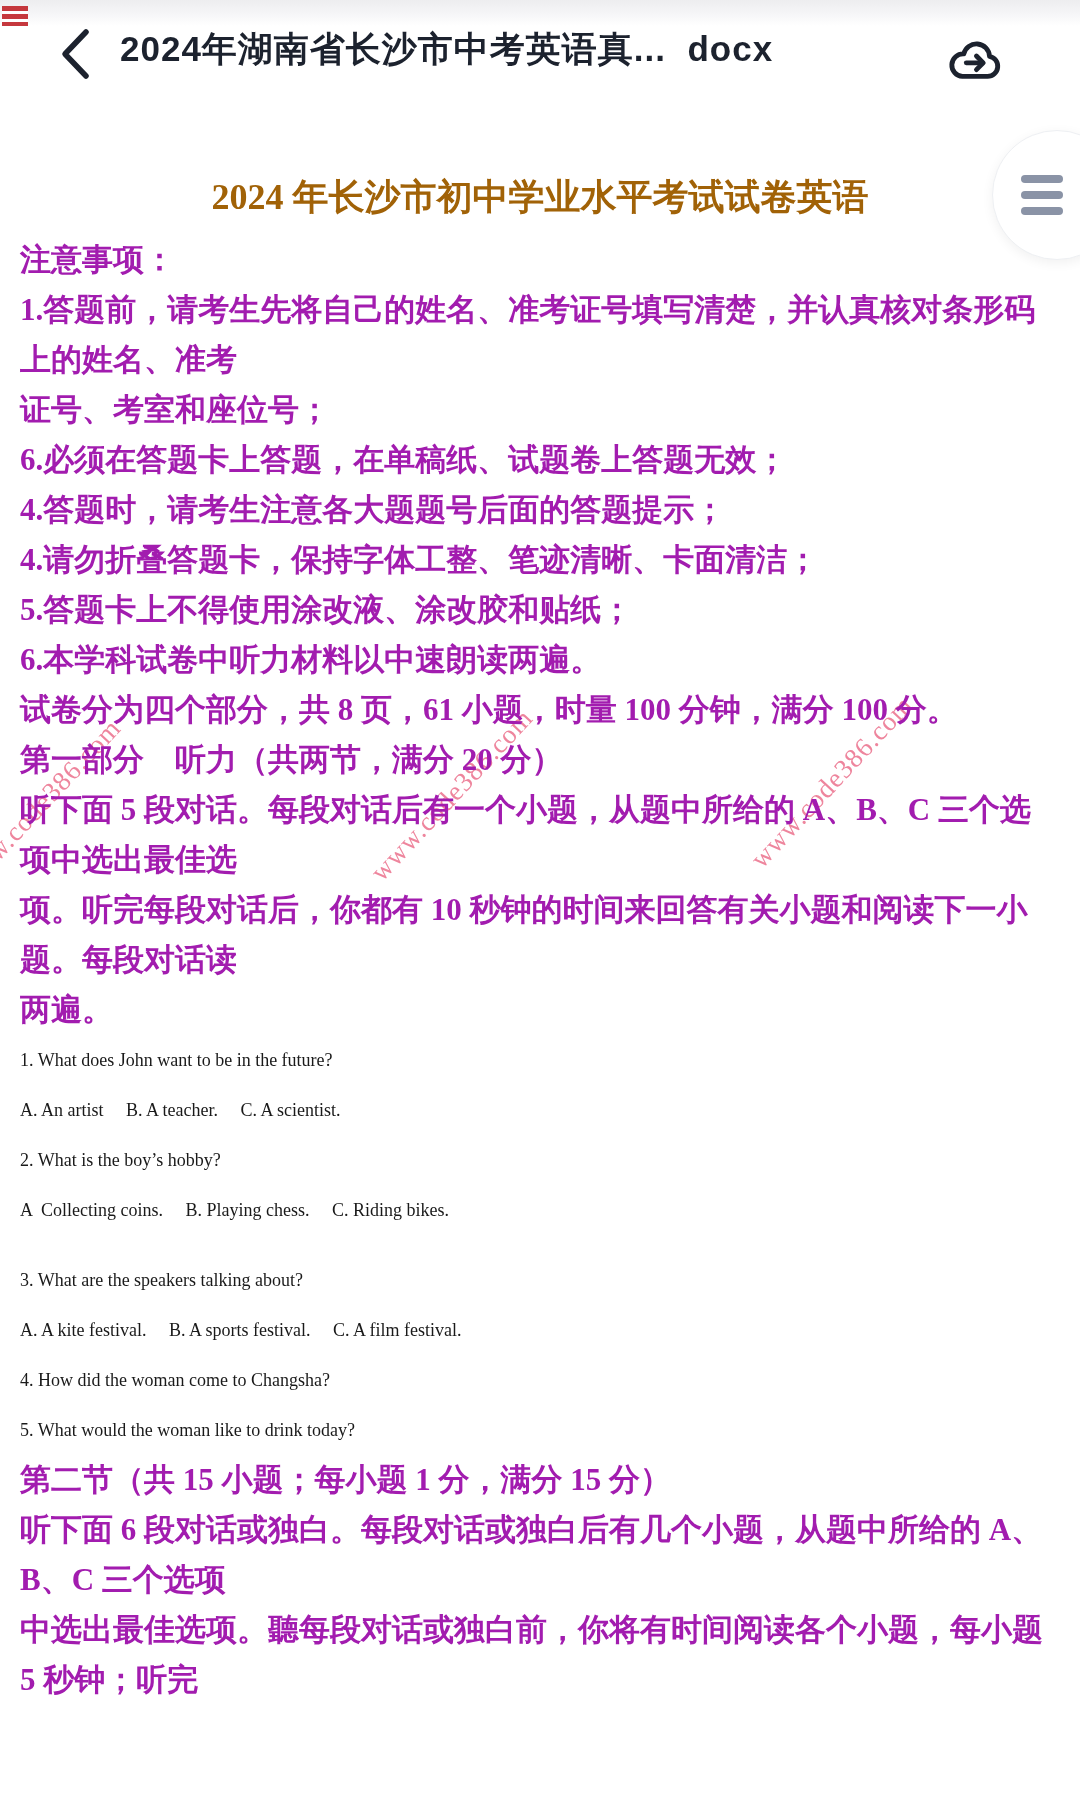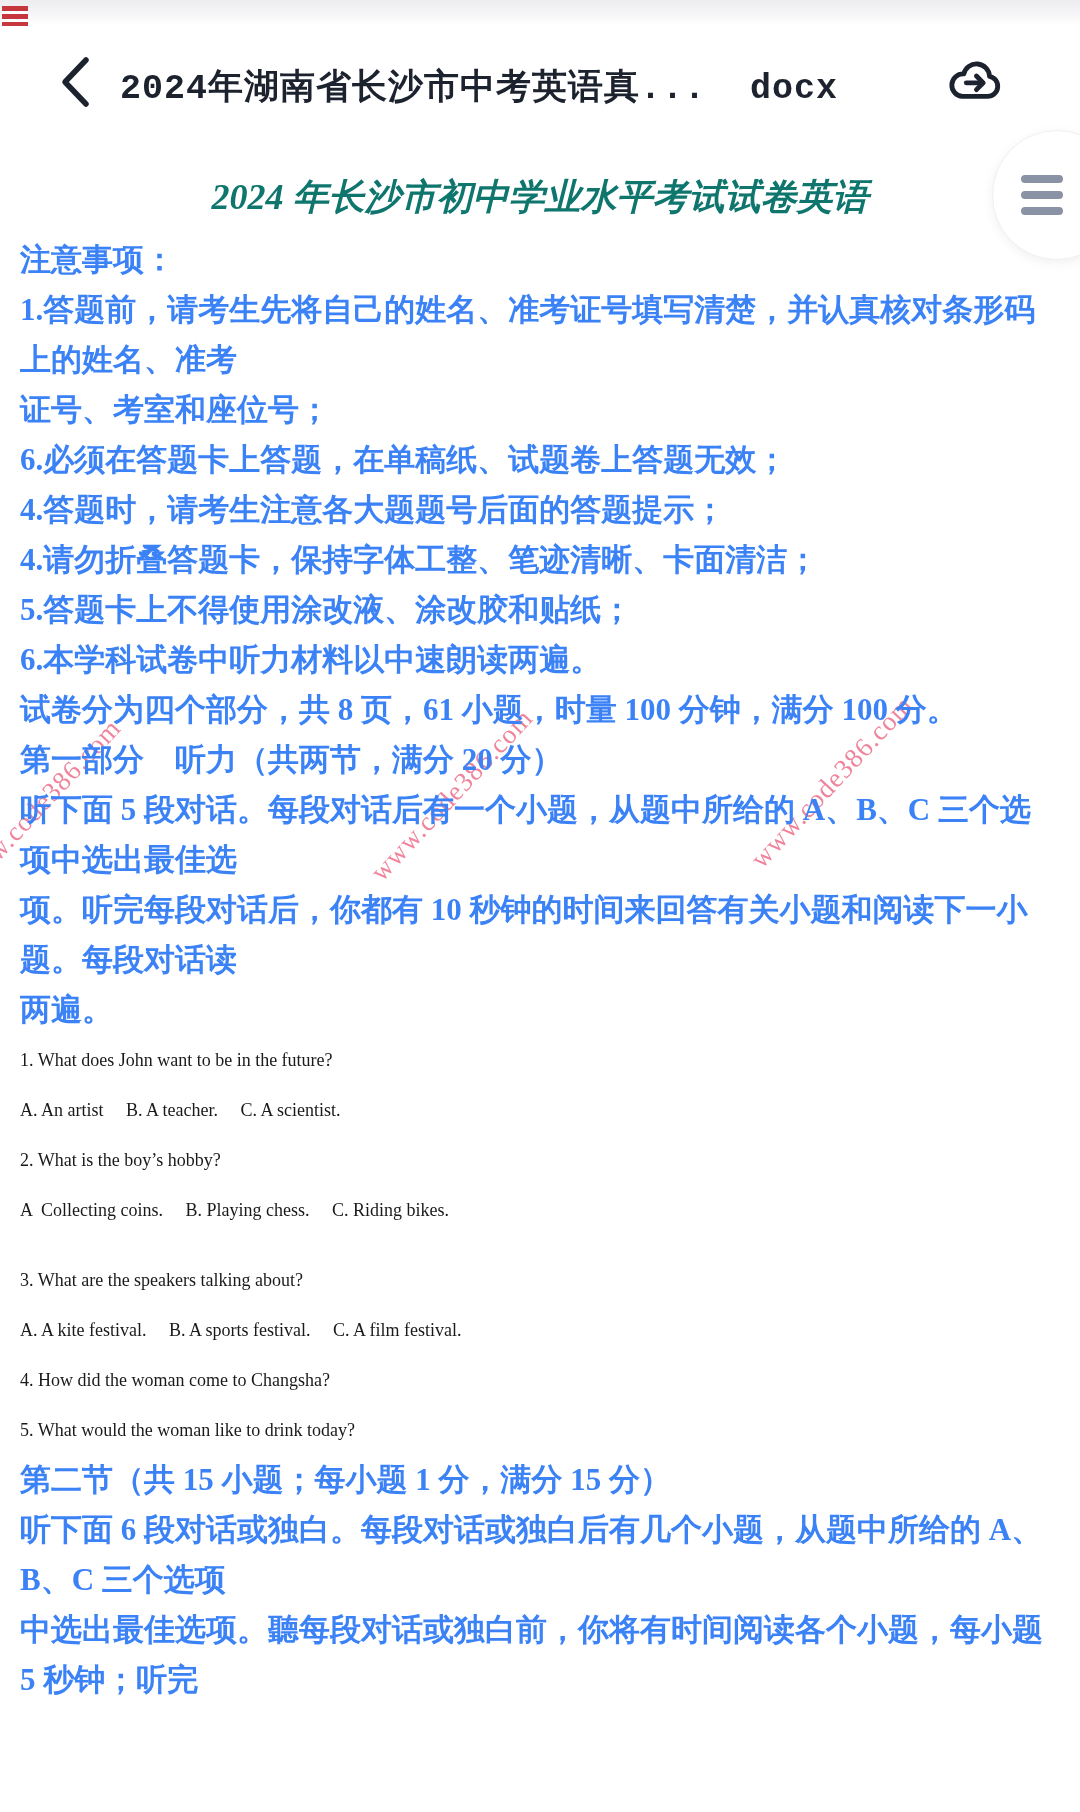--- a/index.html
+++ b/index.html
@@ -16,21 +16,21 @@
     left:2px; top:6px; width:26px; height:24px;
     background:repeating-linear-gradient(180deg,#c1272d 0 5px,#ffffff 5px 8px);
   }
   .red-artifact.a2{
     left:0; top:88px; width:13px; height:22px;
     background:linear-gradient(180deg,#c1272d 0 9px,#ffffff 9px 12px,#c1272d 12px 100%);
   }
 
   header{
     position:absolute; left:0; top:26px; width:1069px; height:84px;
-    display:flex; align-items:flex-end; background:#ffffff;font-family:Liberation Mono, monospace;
+    display:flex; align-items:flex-start; background:#ffffff;
   }
   .back-btn{
     border:none; background:transparent; margin-left:58px; padding:0;
     width:44px; height:56px; display:flex; align-items:center; cursor:pointer;
   }
   .header-title{
     margin-left:18px; font-size:35px; font-weight:600; color:#1c222e;
     letter-spacing:1px; white-space:pre; flex:1 1 auto;
     overflow:hidden;
   }
@@ -40,28 +40,27 @@
   }
 
   main{
     position:absolute; left:0; top:110px; width:1080px; height:1702px;
     background:#ffffff; font-family:"Liberation Serif","DejaVu Serif",serif;
   }
 
   .doc-title{
     position:relative; z-index:1;
     margin-top:62px; text-align:center;
-    font-size:36px; line-height:50px; font-weight:700; color:#0f766e;
+    font-size:36px; line-height:50px; font-weight:700; color:#a16207;
     font-family:"Liberation Serif","DejaVu Serif",serif;
-    font-style:italic;
   }
 
   .doc-body{ position:relative; z-index:1; padding:0 20px; margin-top:13px; }
   .line{
-    font-size:31px; line-height:50px; font-weight:700; color:#3b82f6;
+    font-size:31px; line-height:50px; font-weight:700; color:#a21caf;
     white-space:pre-wrap; font-family:"Liberation Serif","DejaVu Serif",serif;
   }
   .line-en{ font-size:18px; font-weight:400; color:#1a1a1a; }
 
   .wm{
     position:absolute; z-index:0; white-space:nowrap;
     font-size:27px; letter-spacing:1px; opacity:.88;
     font-family:"Liberation Serif","DejaVu Serif",serif;
     transform:translate(-50%,-50%) rotate(-47deg);
   }

